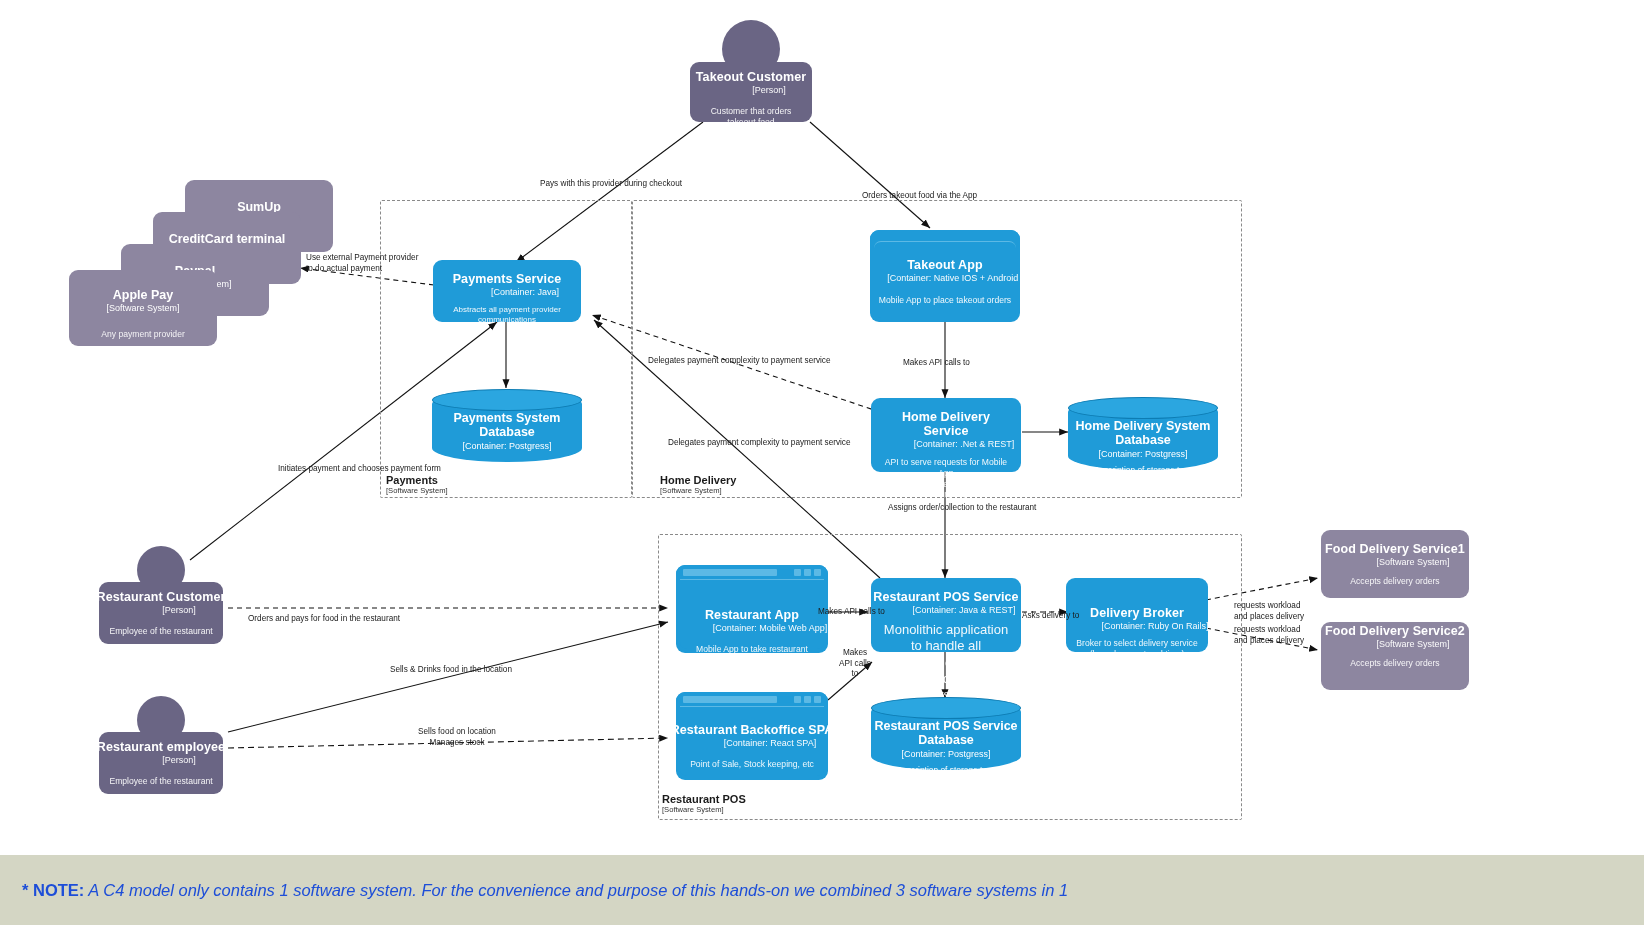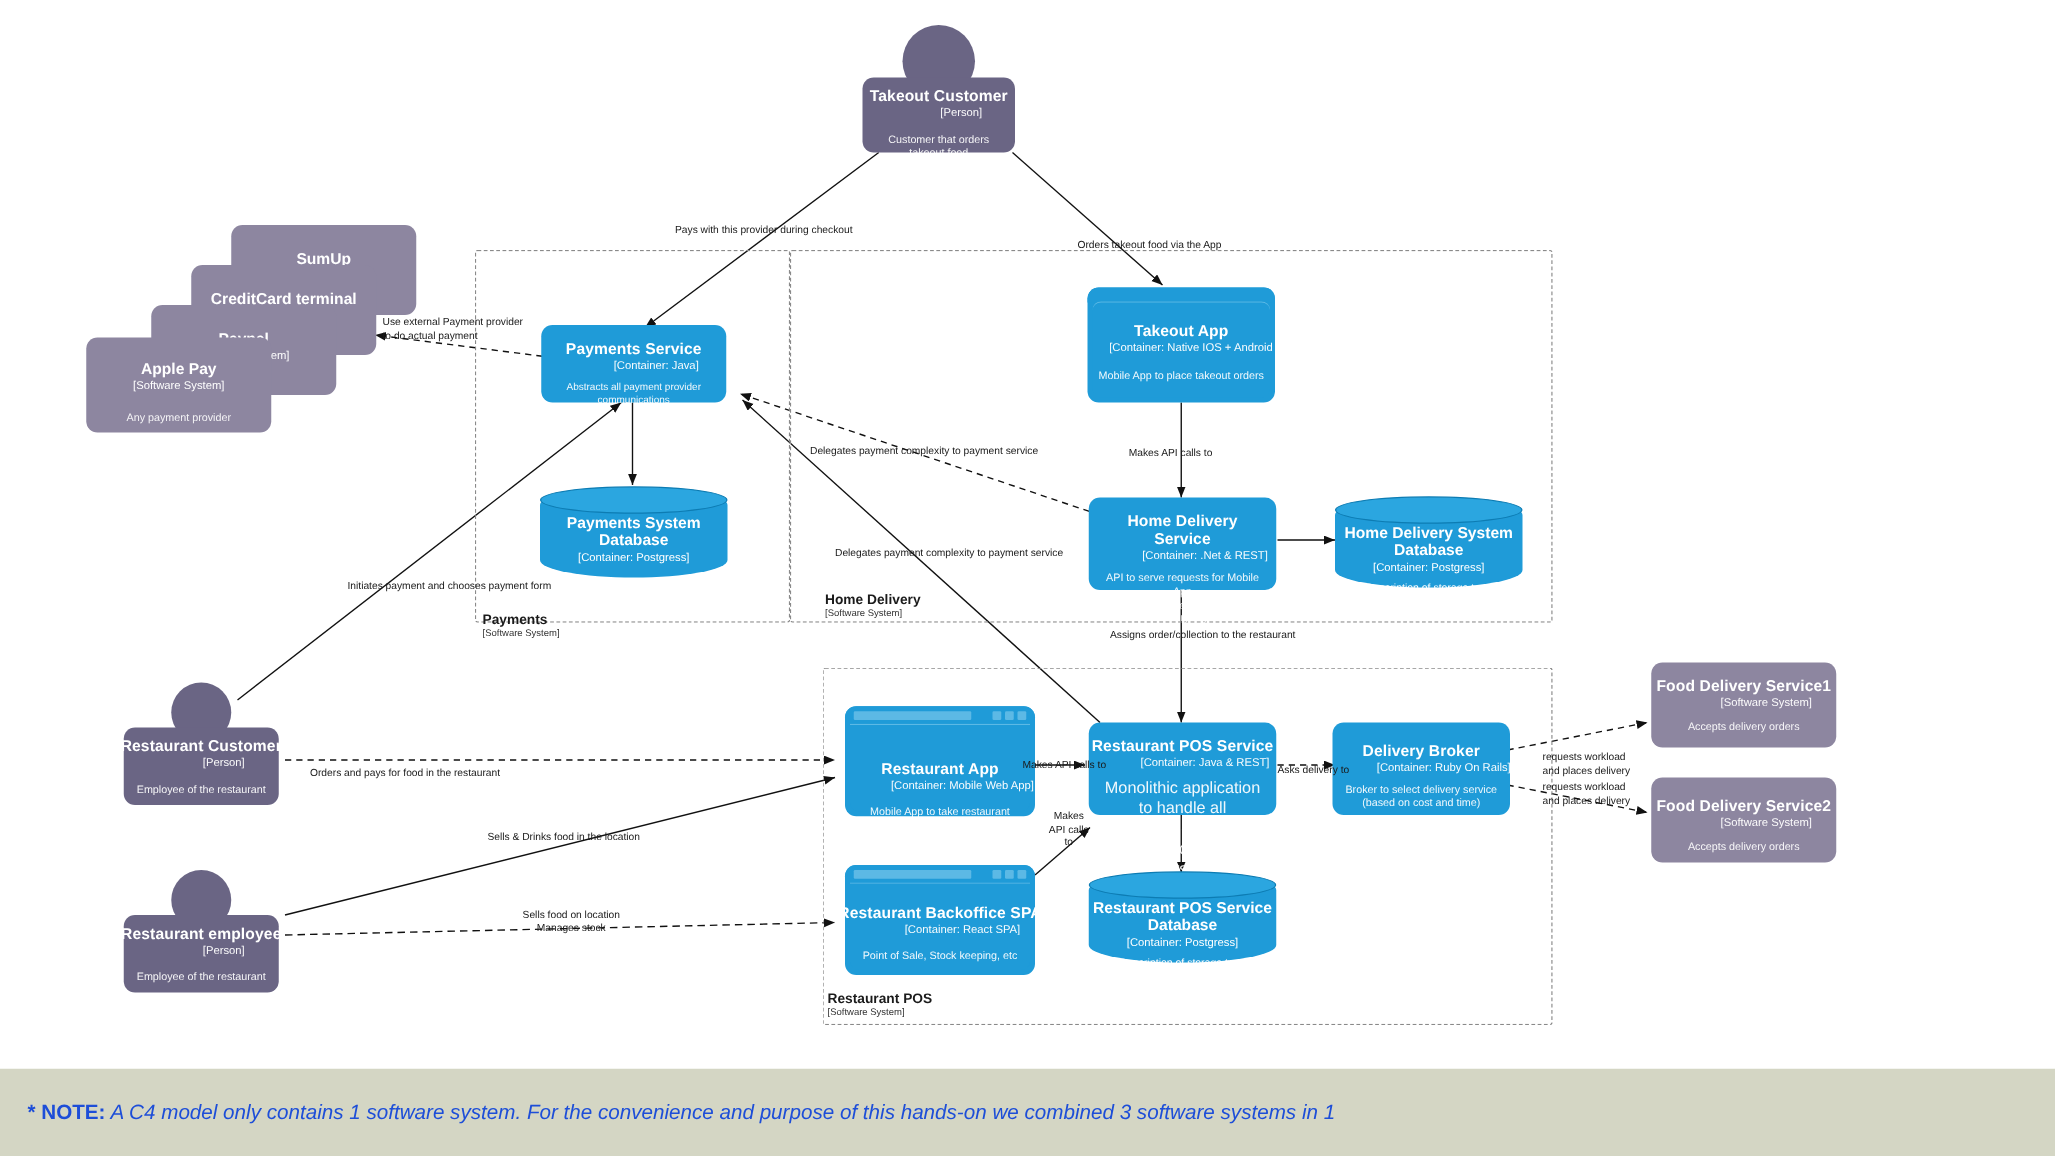--- a/index.html
+++ b/index.html
@@ -223,21 +223,21 @@
 
       <path d="M1022,612 L1068,612" stroke-dasharray="5,4"></path>
 
       <path d="M1206,600 L1318,578" stroke-dasharray="5,4"></path>
 
       <path d="M1206,628 L1318,650" stroke-dasharray="5,4"></path>
     </g>
   </svg>
 
   <div class="boundary" style="left:380px; top:200px; width:252px; height:298px;"></div>
-  <div class="boundary-label" style="left:386px; top:474px;margin-top:16px;">
+  <div class="boundary-label" style="left:386px; top:474px;">
     <div class="b-name">Payments</div>
     <div class="b-type">[Software System]</div>
   </div>
 
   <div class="boundary" style="left:632px; top:200px; width:610px; height:298px;"></div>
   <div class="boundary-label" style="left:660px; top:474px;">
     <div class="b-name">Home Delivery</div>
     <div class="b-type">[Software System]</div>
   </div>
 
@@ -364,33 +364,33 @@
 
   <div class="db" style="left:871px; top:698px; width:150px; height:72px;">
     <div class="db-top"></div>
     <div class="db-body">
       <div class="n-title" style="white-space:normal;">Restaurant POS Service Database</div>
       <div class="n-tech">[Container: Postgress]</div>
       <div class="n-desc" style="margin-top:6px;">Description of storage type container role/responsibility</div>
     </div>
   </div>
 
-  <div class="node container" style="left:1066px; top:578px; width:142px; height:74px; padding-top:16px;">
+  <div class="node container" style="left:1066px; top:578px; width:142px; height:74px; padding-top:28px;">
     <div class="n-title">Delivery Broker</div>
     <div class="n-tech">[Container: Ruby On Rails]</div>
     <div class="n-desc" style="margin-top:7px;">Broker to select delivery service (based on cost and time)</div>
   </div>
 
   <div class="node ext-node" style="left:1321px; top:530px; width:148px; height:68px; padding-top:12px;">
     <div class="n-title">Food Delivery Service1</div>
     <div class="n-tech">[Software System]</div>
     <div class="n-desc" style="margin-top:9px;">Accepts delivery orders</div>
   </div>
 
-  <div class="node ext-node" style="left:1321px; top:622px; width:148px; height:68px; padding-top:16px;">
+  <div class="node ext-node" style="left:1321px; top:622px; width:148px; height:68px; padding-top:2px;">
     <div class="n-title">Food Delivery Service2</div>
     <div class="n-tech">[Software System]</div>
     <div class="n-desc" style="margin-top:9px;">Accepts delivery orders</div>
   </div>
 
   <div class="edge-label" style="left:540px; top:179px;">Pays with this provider during checkout</div>
   <div class="edge-label" style="left:862px; top:191px;">Orders takeout food via the App</div>
   <div class="edge-label multiline" style="left:306px; top:253px; width:116px; white-space:pre-line; text-align:left;">Use external Payment provider
 to do actual payment</div>
   <div class="edge-label" style="left:648px; top:356px;">Delegates payment complexity to payment service</div>

